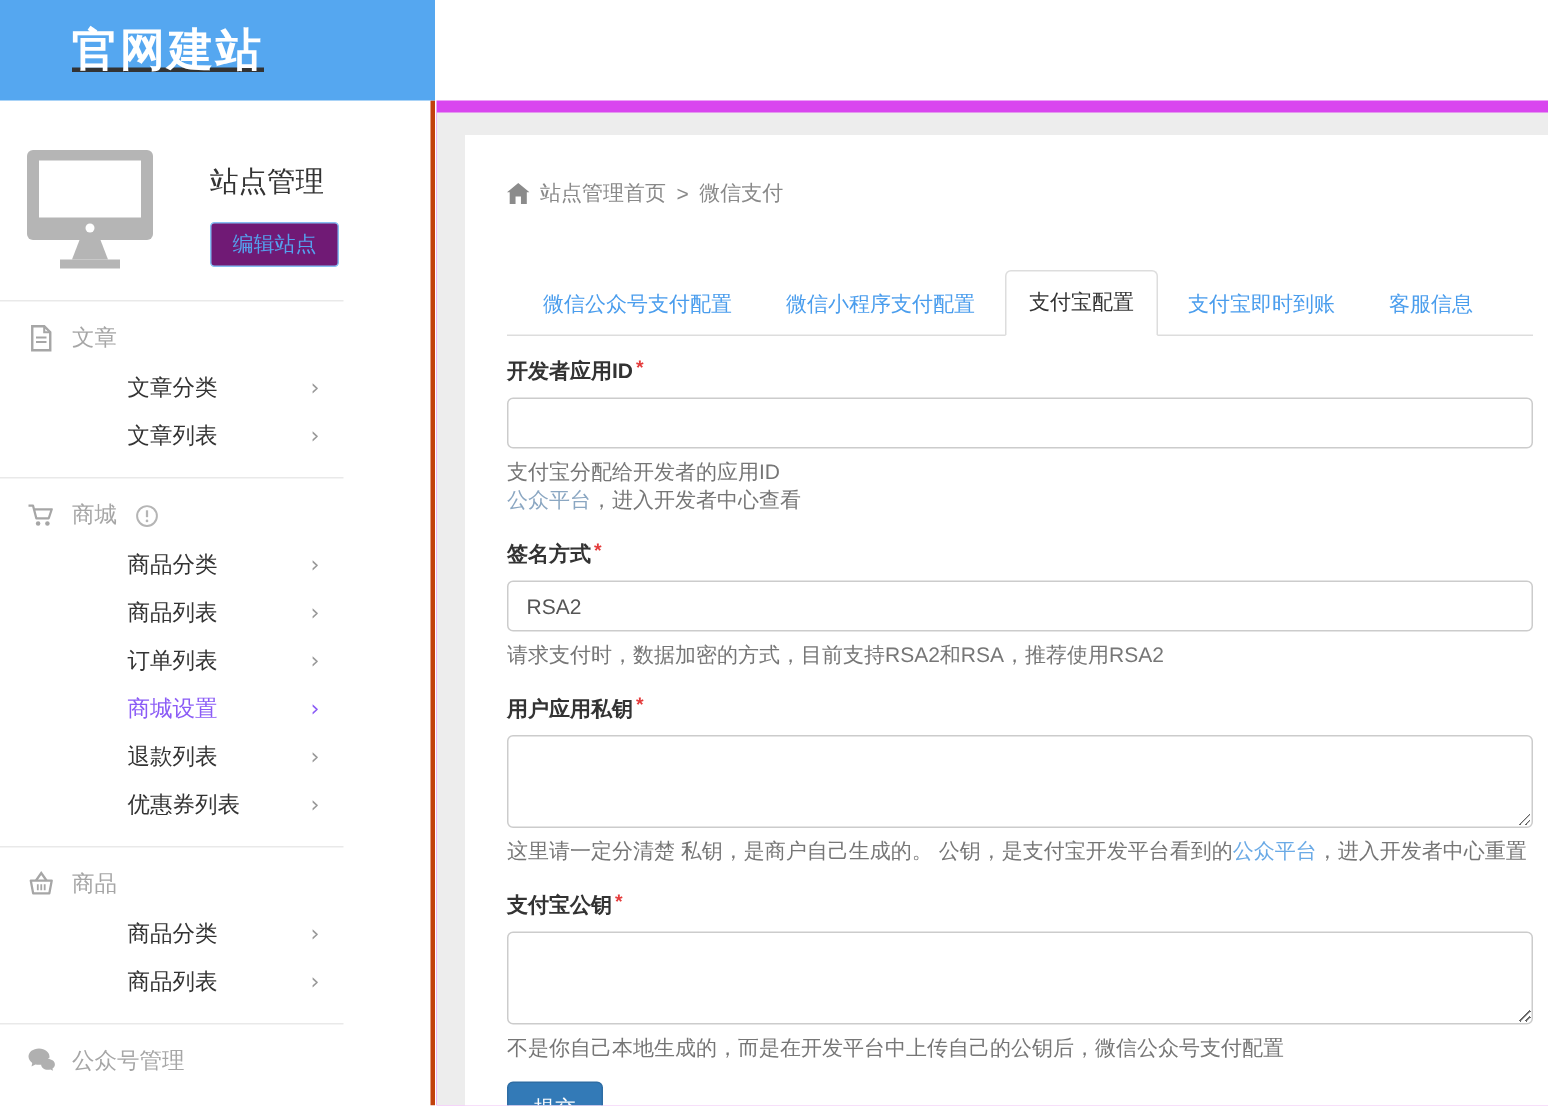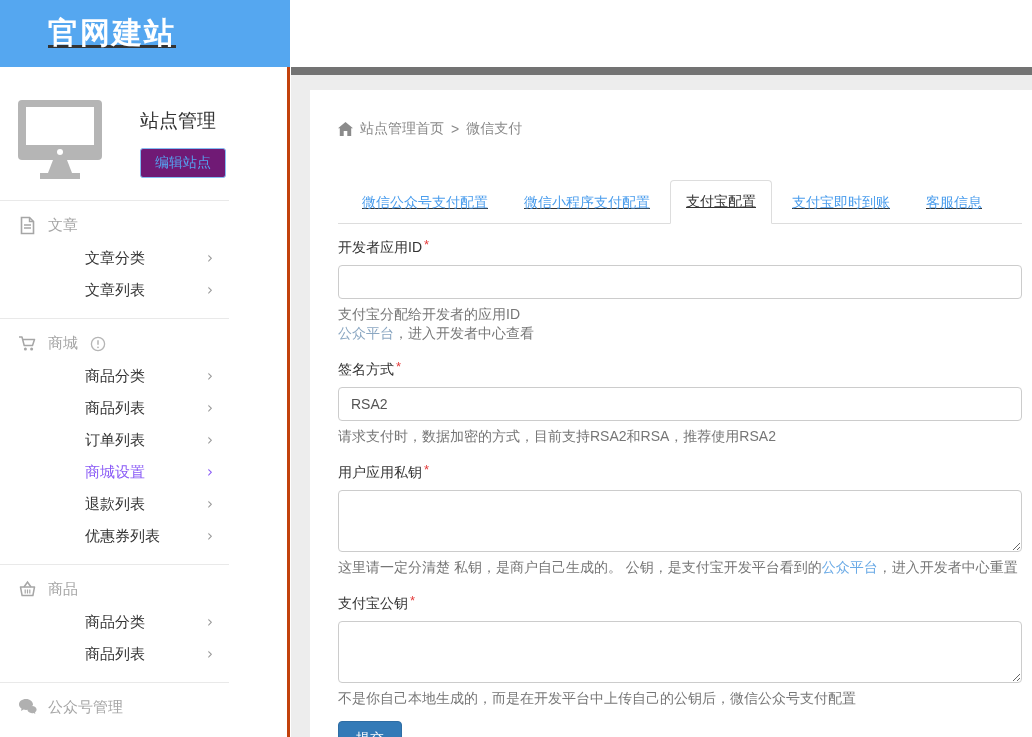--- a/index.html
+++ b/index.html
@@ -50,56 +50,56 @@
     padding-left: 85px; padding-right: 74px; font-size: 15px; color: #333;
     cursor: pointer;
   }
   .side-item .side-label { flex: 1; }
   .side-item .chev { color: #999; font-size: 15px; font-family: "DejaVu Sans", sans-serif; }
   .side-item.active, .side-item.active .chev { color: #8b5cf6; }
 
   
   .main {
     position: absolute; left: 291px; top: 67px; right: 0; bottom: 0;
-    background: #737373; overflow: hidden;
+    background: #d946ef; overflow: hidden;
   }
   .main-bg {
     position: absolute; left: 0; right: 0; top: 8px; bottom: 0;
     background: #ededed;
   }
   .panel {
     position: absolute; left: 19px; top: 23px; right: -50px; bottom: -20px;
     background: #fff; padding: 30px 60px 40px 28px;
   }
 
   .breadcrumb {
     display: flex; align-items: center; color: #898989; font-size: 14px;
   }
   .breadcrumb .home-icon { margin-right: 7px; display: inline-flex; }
   .breadcrumb .crumb { cursor: pointer; }
   .breadcrumb .sep { margin: 0 7px; }
 
   .tabs {
     display: flex; align-items: flex-end; margin-top: 42px;
-    border-bottom: 1px solid #ddd; padding-left: 8px; text-decoration: underline;
+    border-bottom: 1px solid #ddd; padding-left: 8px;
   }
   .tab {
     padding: 12px 15px; font-size: 14px; color: #4a9ded; cursor: pointer;
     border: 1px solid transparent; border-bottom: none;
     border-radius: 4px 4px 0 0; margin-right: 4px; margin-bottom: -1px;
     background: transparent; white-space: nowrap;
   }
   .tab.active {
     background: #fff; border-color: #ddd; color: #333;
     border-bottom: 1px solid #fff;
   }
 
   
   .form { margin-top: 0; }
-  .field-label { font-weight: normal; font-size: 14px; color: #333; margin: 16px 0 8px; }
+  .field-label { font-weight: bold; font-size: 14px; color: #333; margin: 16px 0 8px; }
   .field-label.first { margin-top: 13px; }
   .req { color: #e43b3b; font-size: 13px; margin-left: 2px; vertical-align: 3px; }
   .form-input {
     display: block; width: 100%; height: 34px; padding: 6px 12px;
     font-size: 14px; color: #555; border: 1px solid #ccc; border-radius: 4px;
     background: #fff; font-family: inherit; outline: none;
   }
   textarea.form-input { height: 62px; resize: vertical; }
   .help { color: #767676; font-size: 14px; line-height: 19px; margin-top: 6px; }
   .help .muted-link { color: #8ba7c2; cursor: pointer; }

